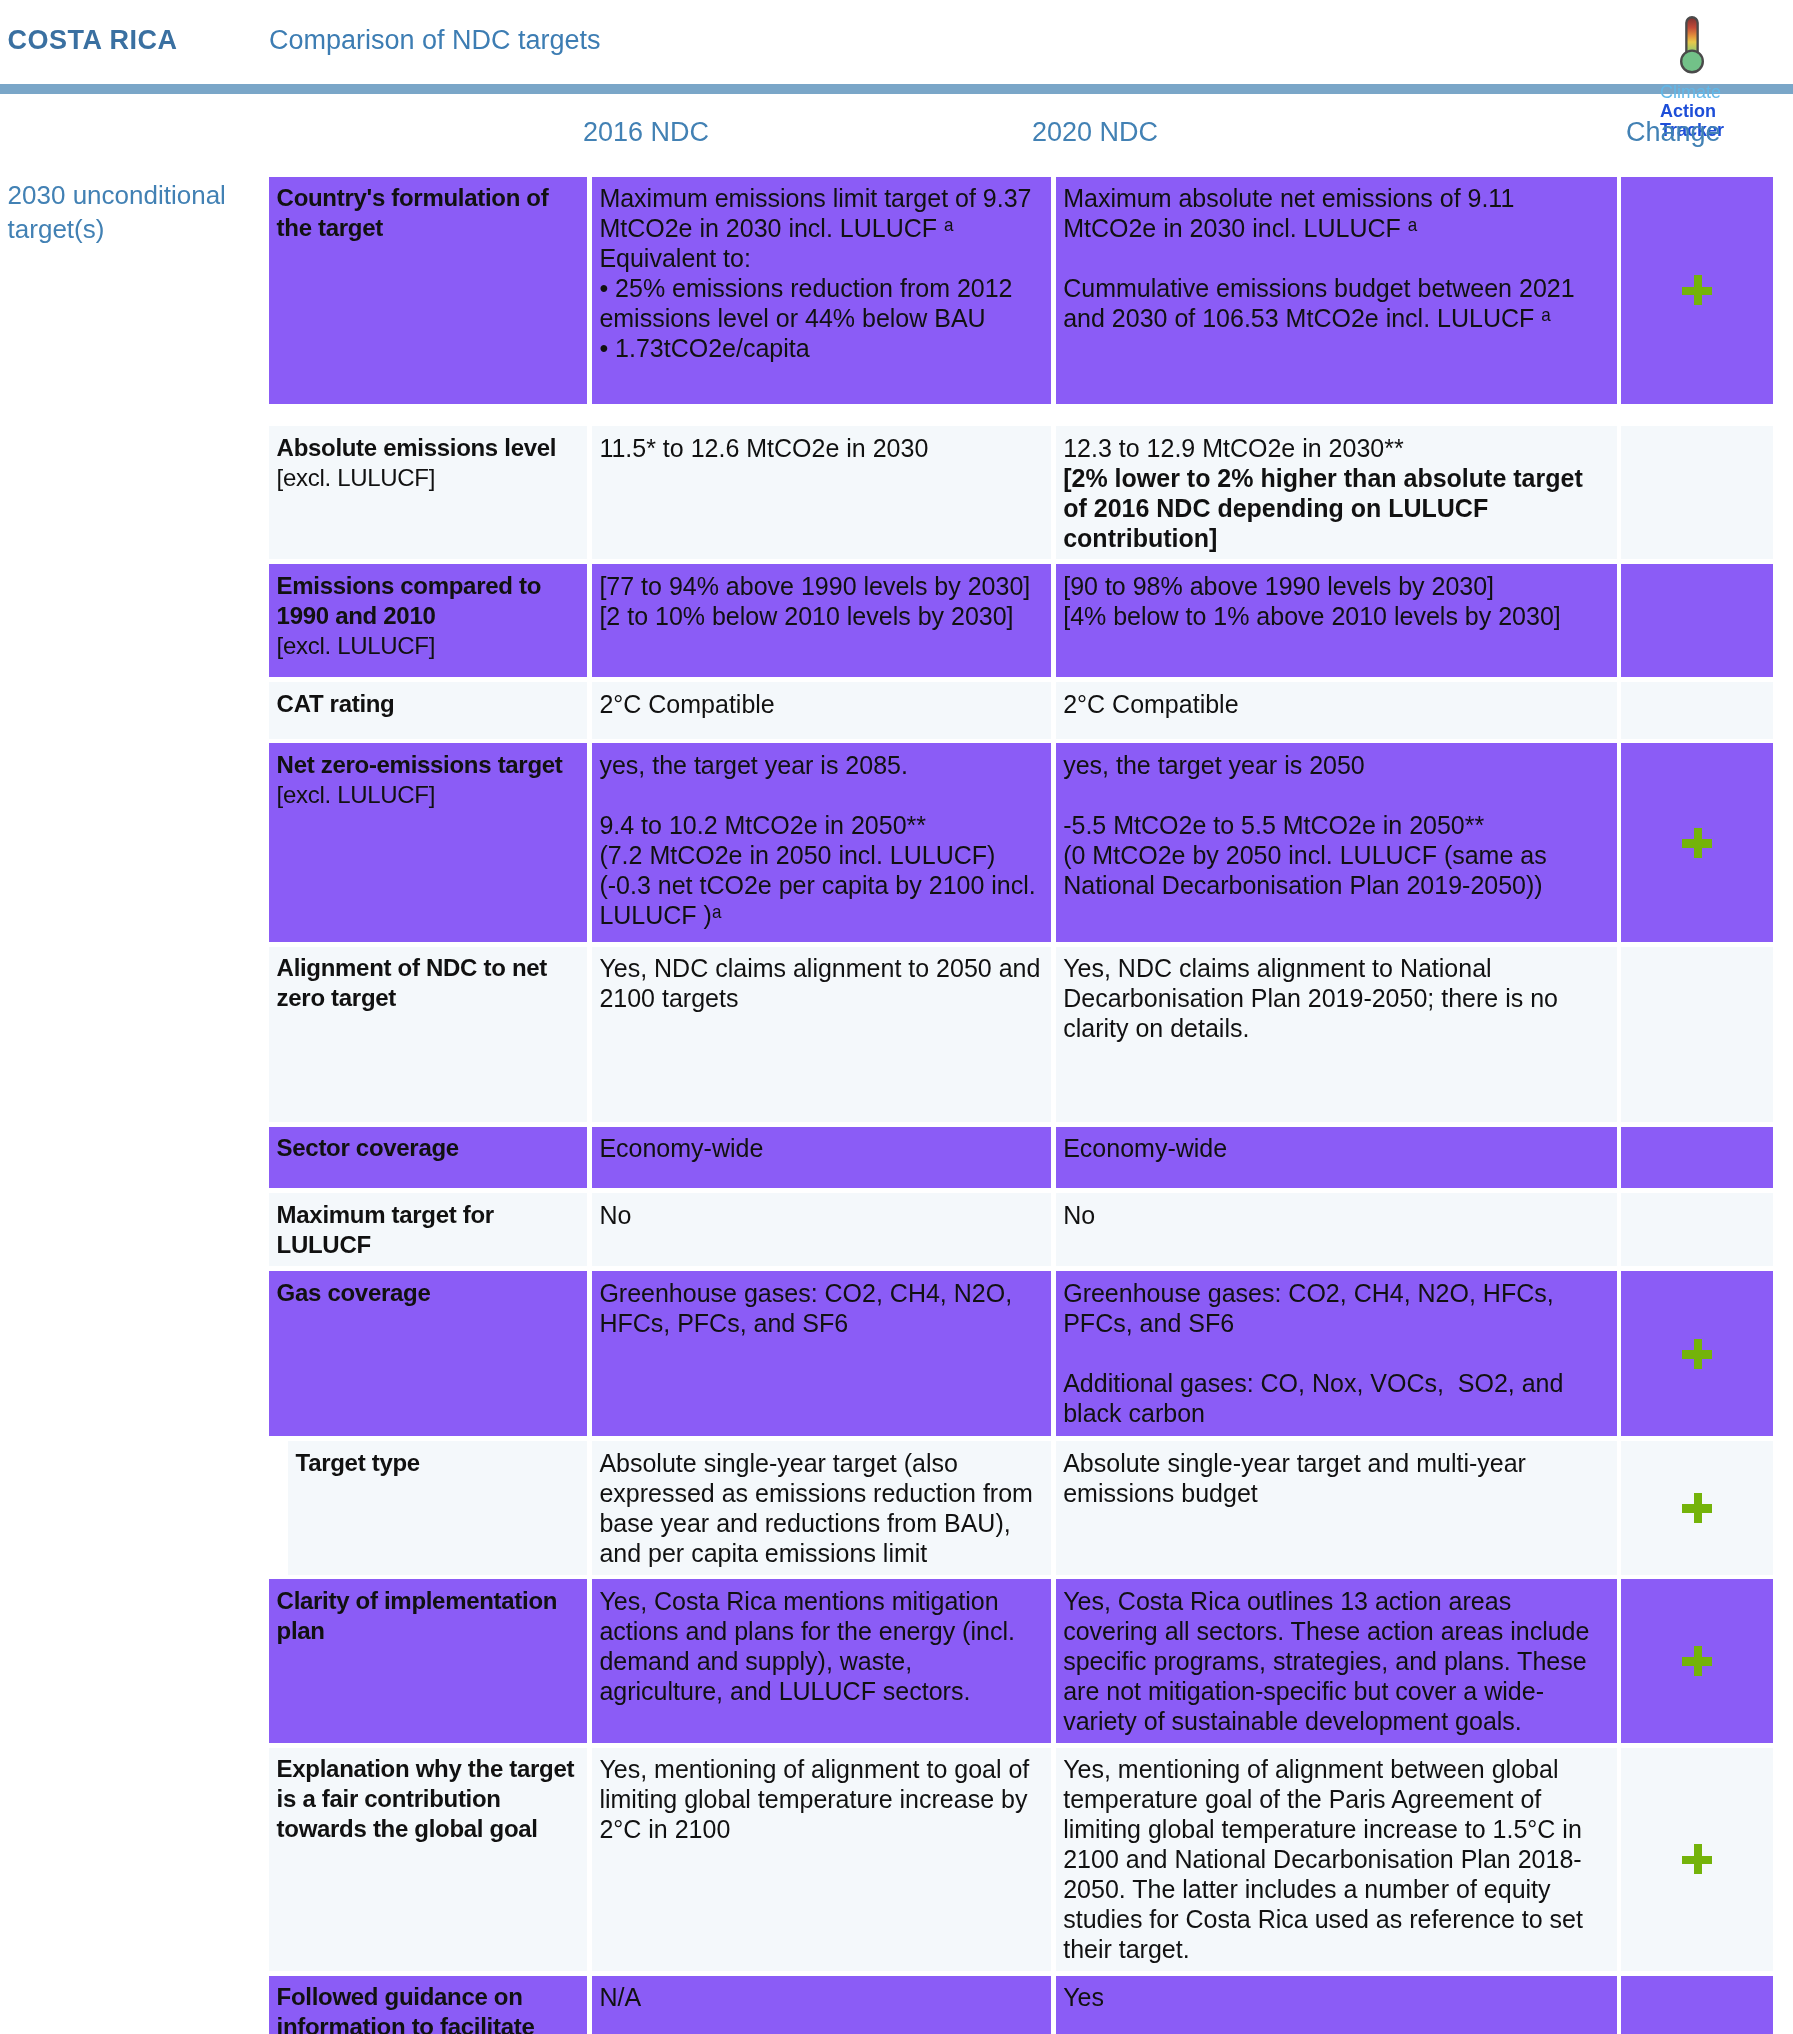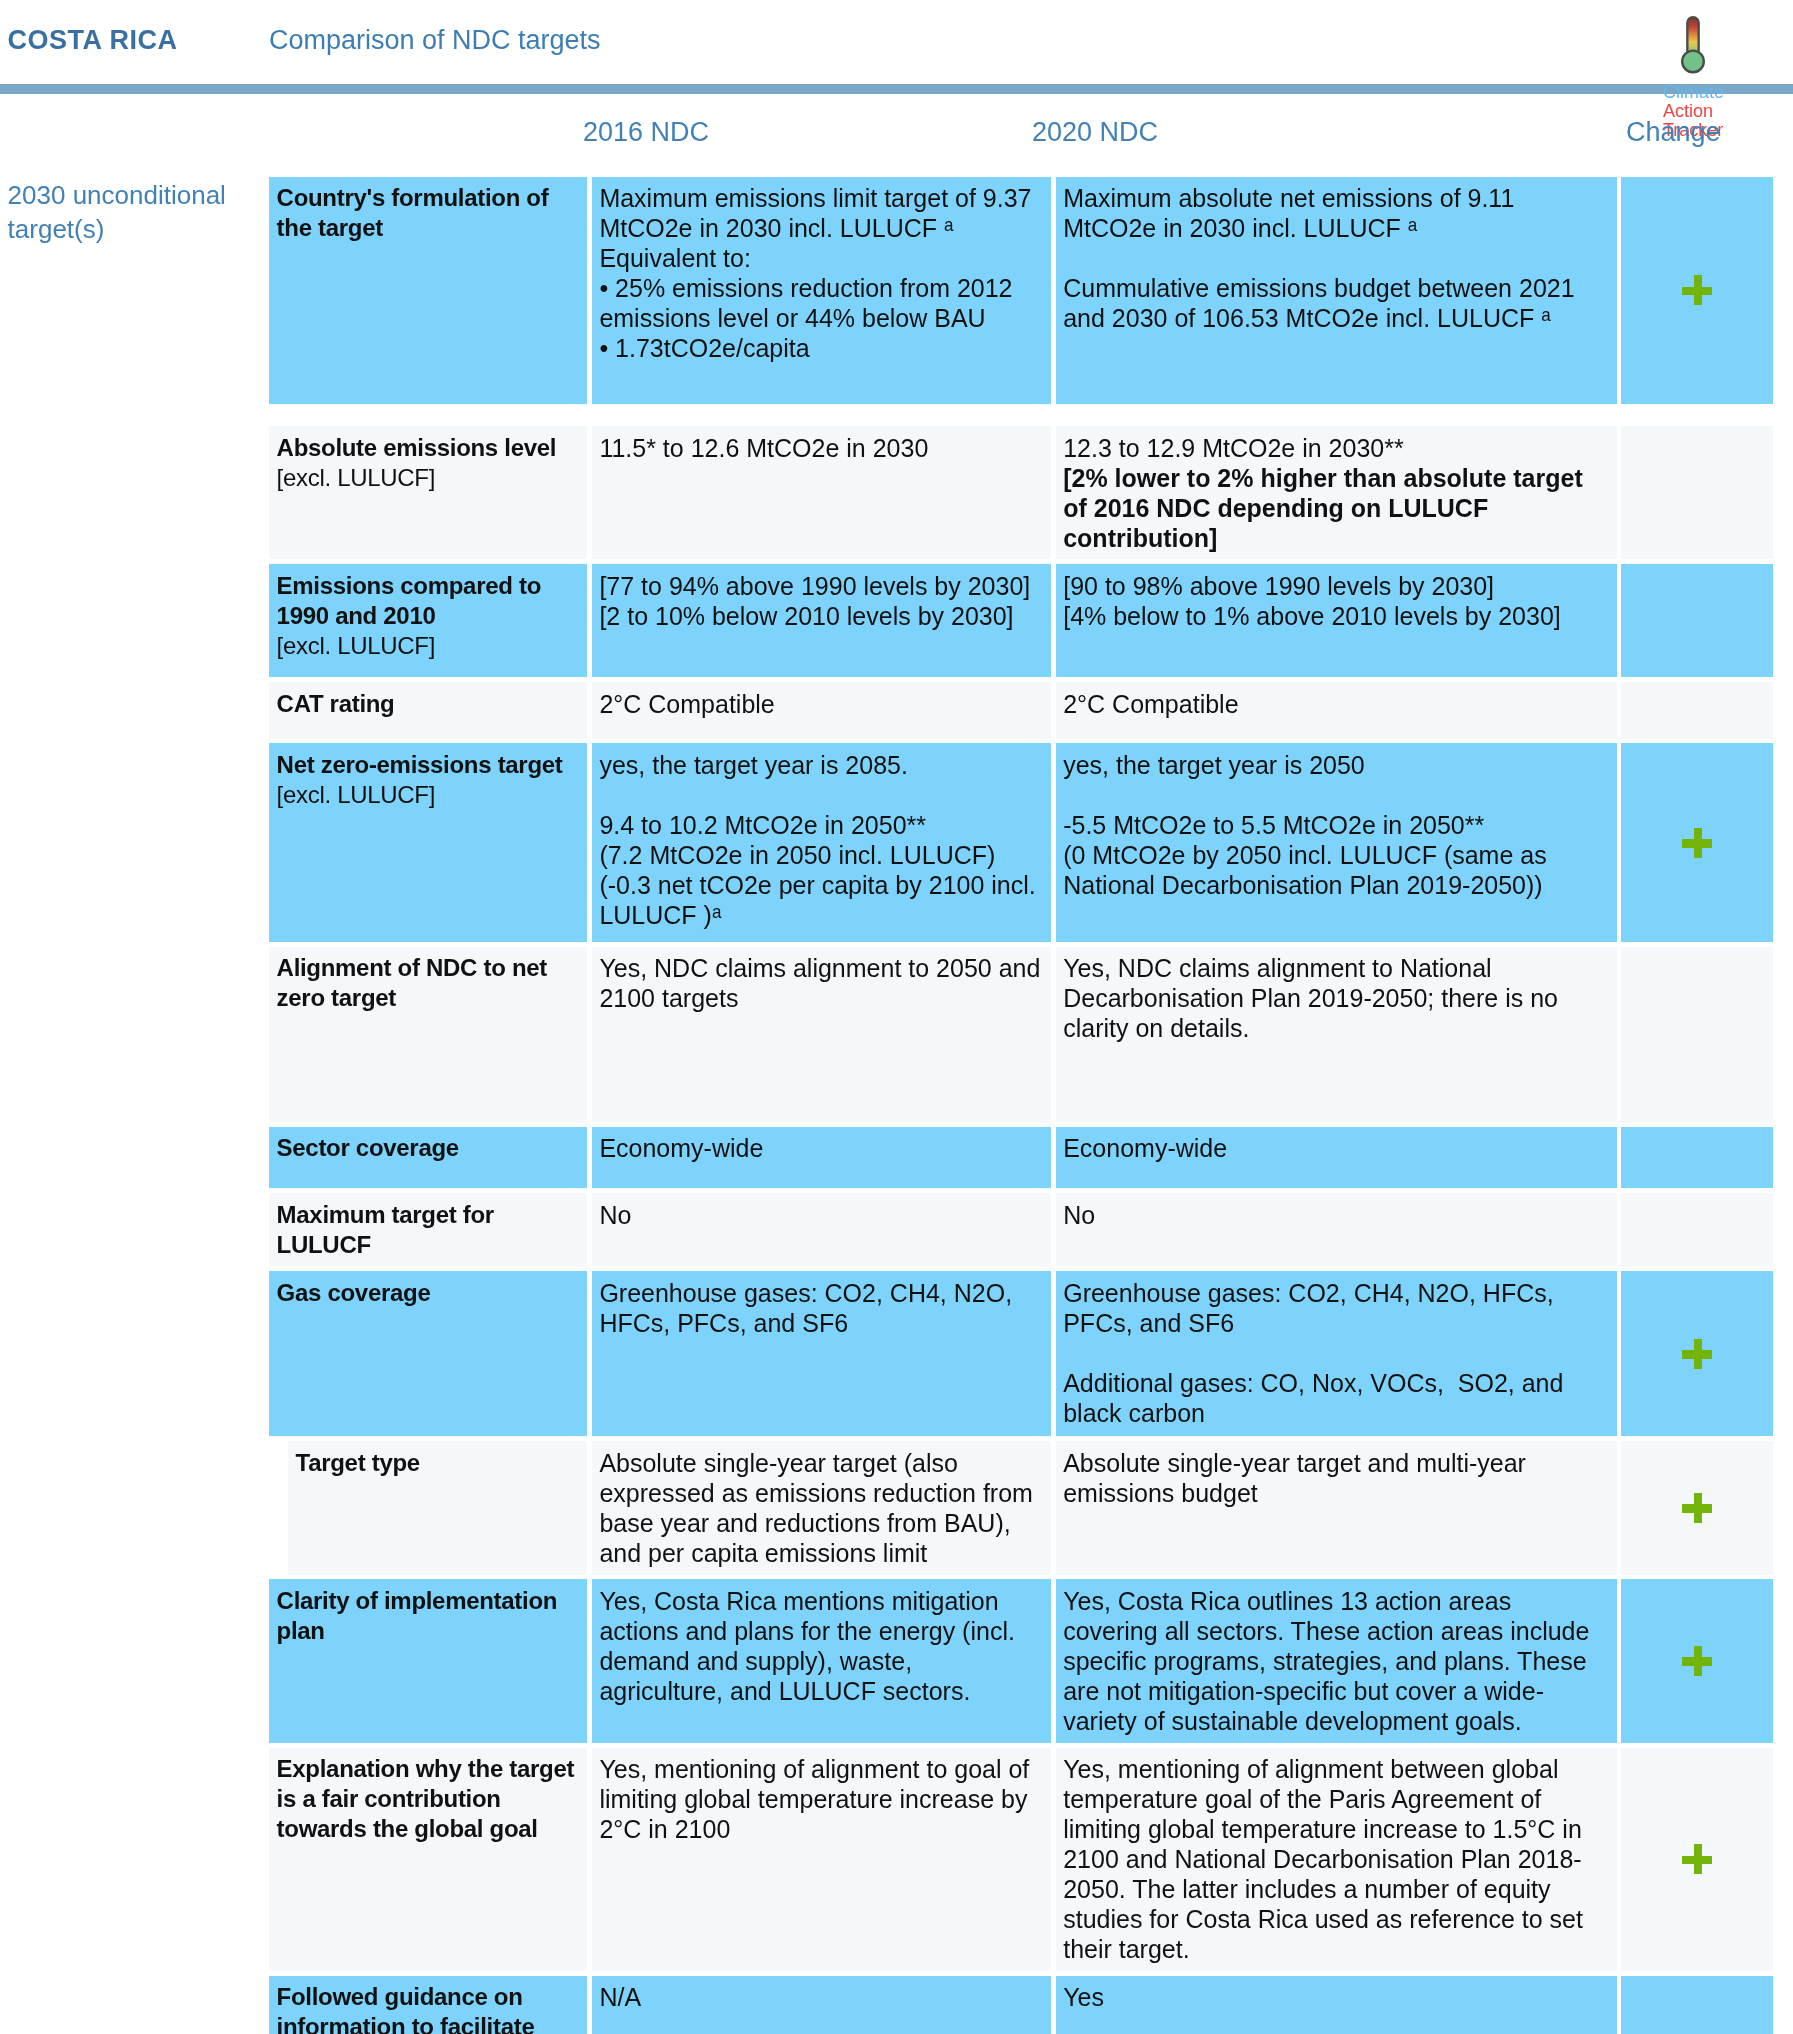--- a/index.html
+++ b/index.html
@@ -18,21 +18,21 @@
     position:absolute;left:7.6px;top:25px;
     font-size:27px;font-weight:bold;color:#3a70a1;letter-spacing:0.5px;
   }
   .doc-title{
     position:absolute;left:269px;top:25px;
     font-size:27px;color:#3d7db3;
   }
   .logo{position:absolute;right:70px;top:15px;display:flex;align-items:center;gap:5.7px;flex-direction:column;}
   .logo-text{font-size:18px;line-height:19px;}
   .logo-l1{color:#62b8e8;}
-  .logo-l2,.logo-l3{color:#ef4444;font-weight:normal;}
+  .logo-l2,.logo-l3{color:#1d4ed8;font-weight:bold;}
   .bluebar{height:9.5px;background:#7aa6c8;}
   
   .colheads{position:relative;height:83px;}
   .colhead{position:absolute;top:23px;font-size:27px;color:#4281b4;}
   .ch-2016{left:583px;}
   .ch-2020{left:1032px;}
   .ch-change{left:1626px;}
   
   .main{position:relative;}
   .section-label{
@@ -47,21 +47,21 @@
   }
   .cell{
     padding:6.7px 9.5px 6.7px 7.6px;
     font-size:25px;line-height:30px;
   }
   .cell.lab{font-weight:bold;font-size:24px;letter-spacing:-0.3px;padding-right:3.8px;}
   .cell .para{white-space:pre-wrap;}
   .cell .para.gap{height:30px;}
   .cell .para.b{font-weight:bold;}
   .cell .para.nb{font-weight:normal;}
-  .sA{background:#7dd3fc;}
+  .sA{background:#8b5cf6;}
   .sB{background:#f4f8fb;}
   .chg{display:flex;align-items:center;justify-content:center;padding:0;}
   .spacer{grid-column:1/-1;height:12.4px;}
   .plus{position:relative;width:30px;height:30px;display:inline-block;}
   .plus::before{content:"";position:absolute;left:0;top:11.4px;width:30px;height:8.6px;background:#74b30a;}
   .plus::after{content:"";position:absolute;left:11.4px;top:0;width:8.6px;height:30px;background:#74b30a;}
 </style>
 </head>
 <body>
 

